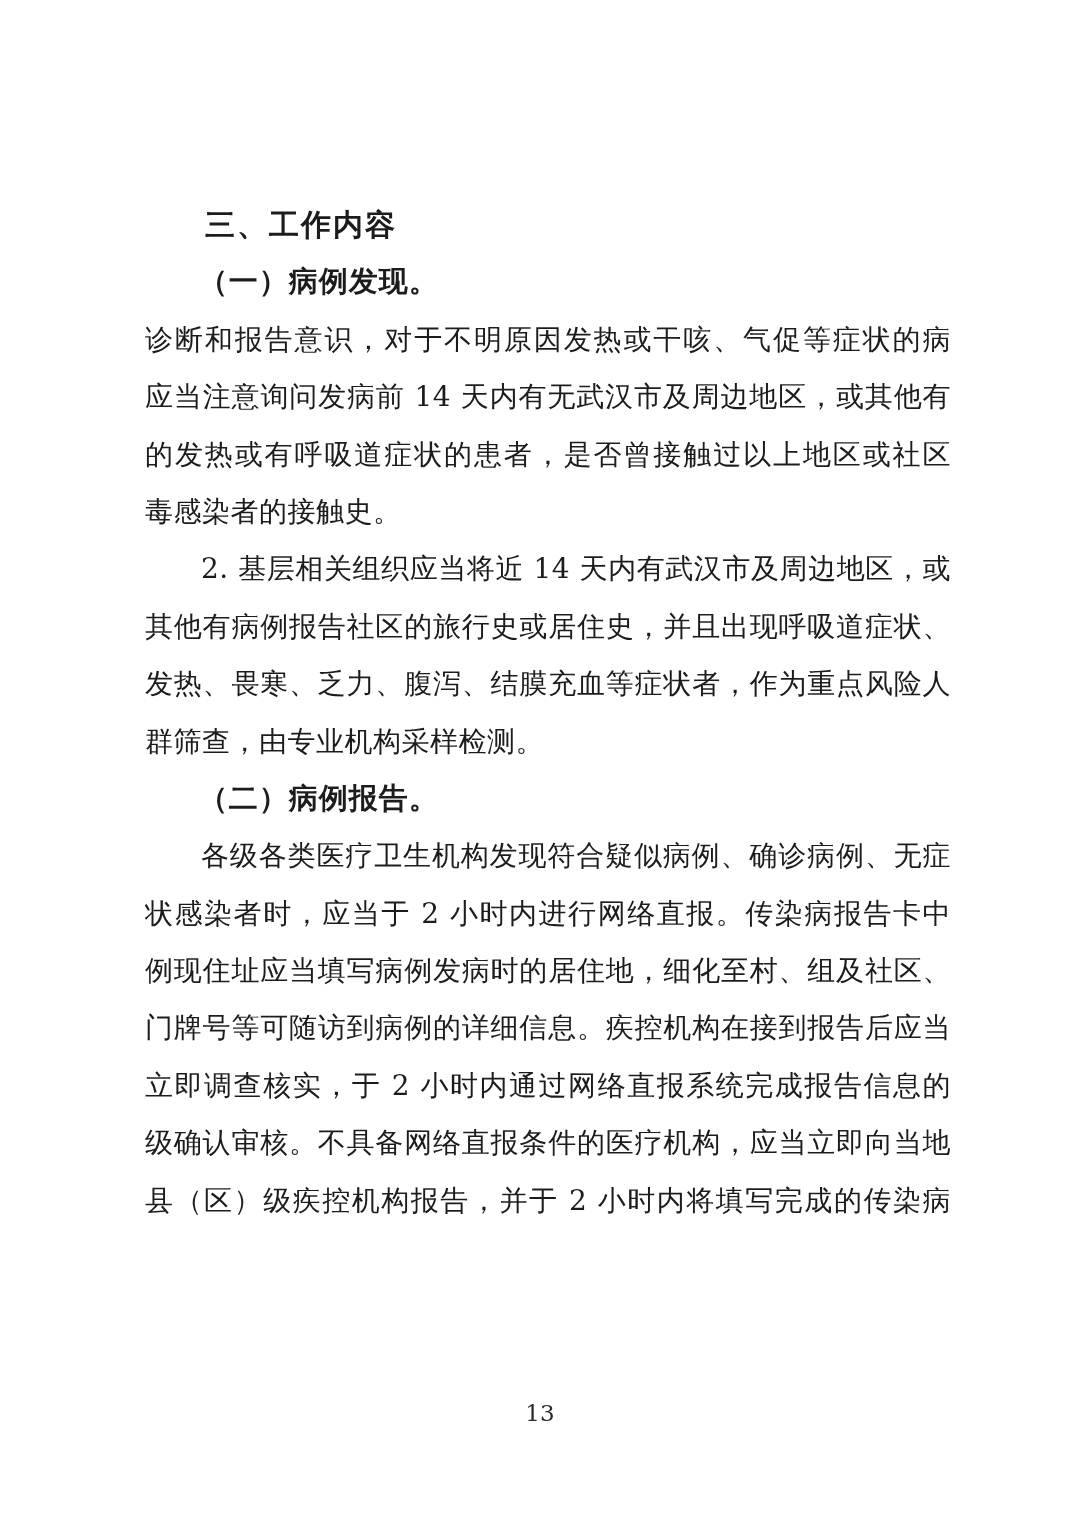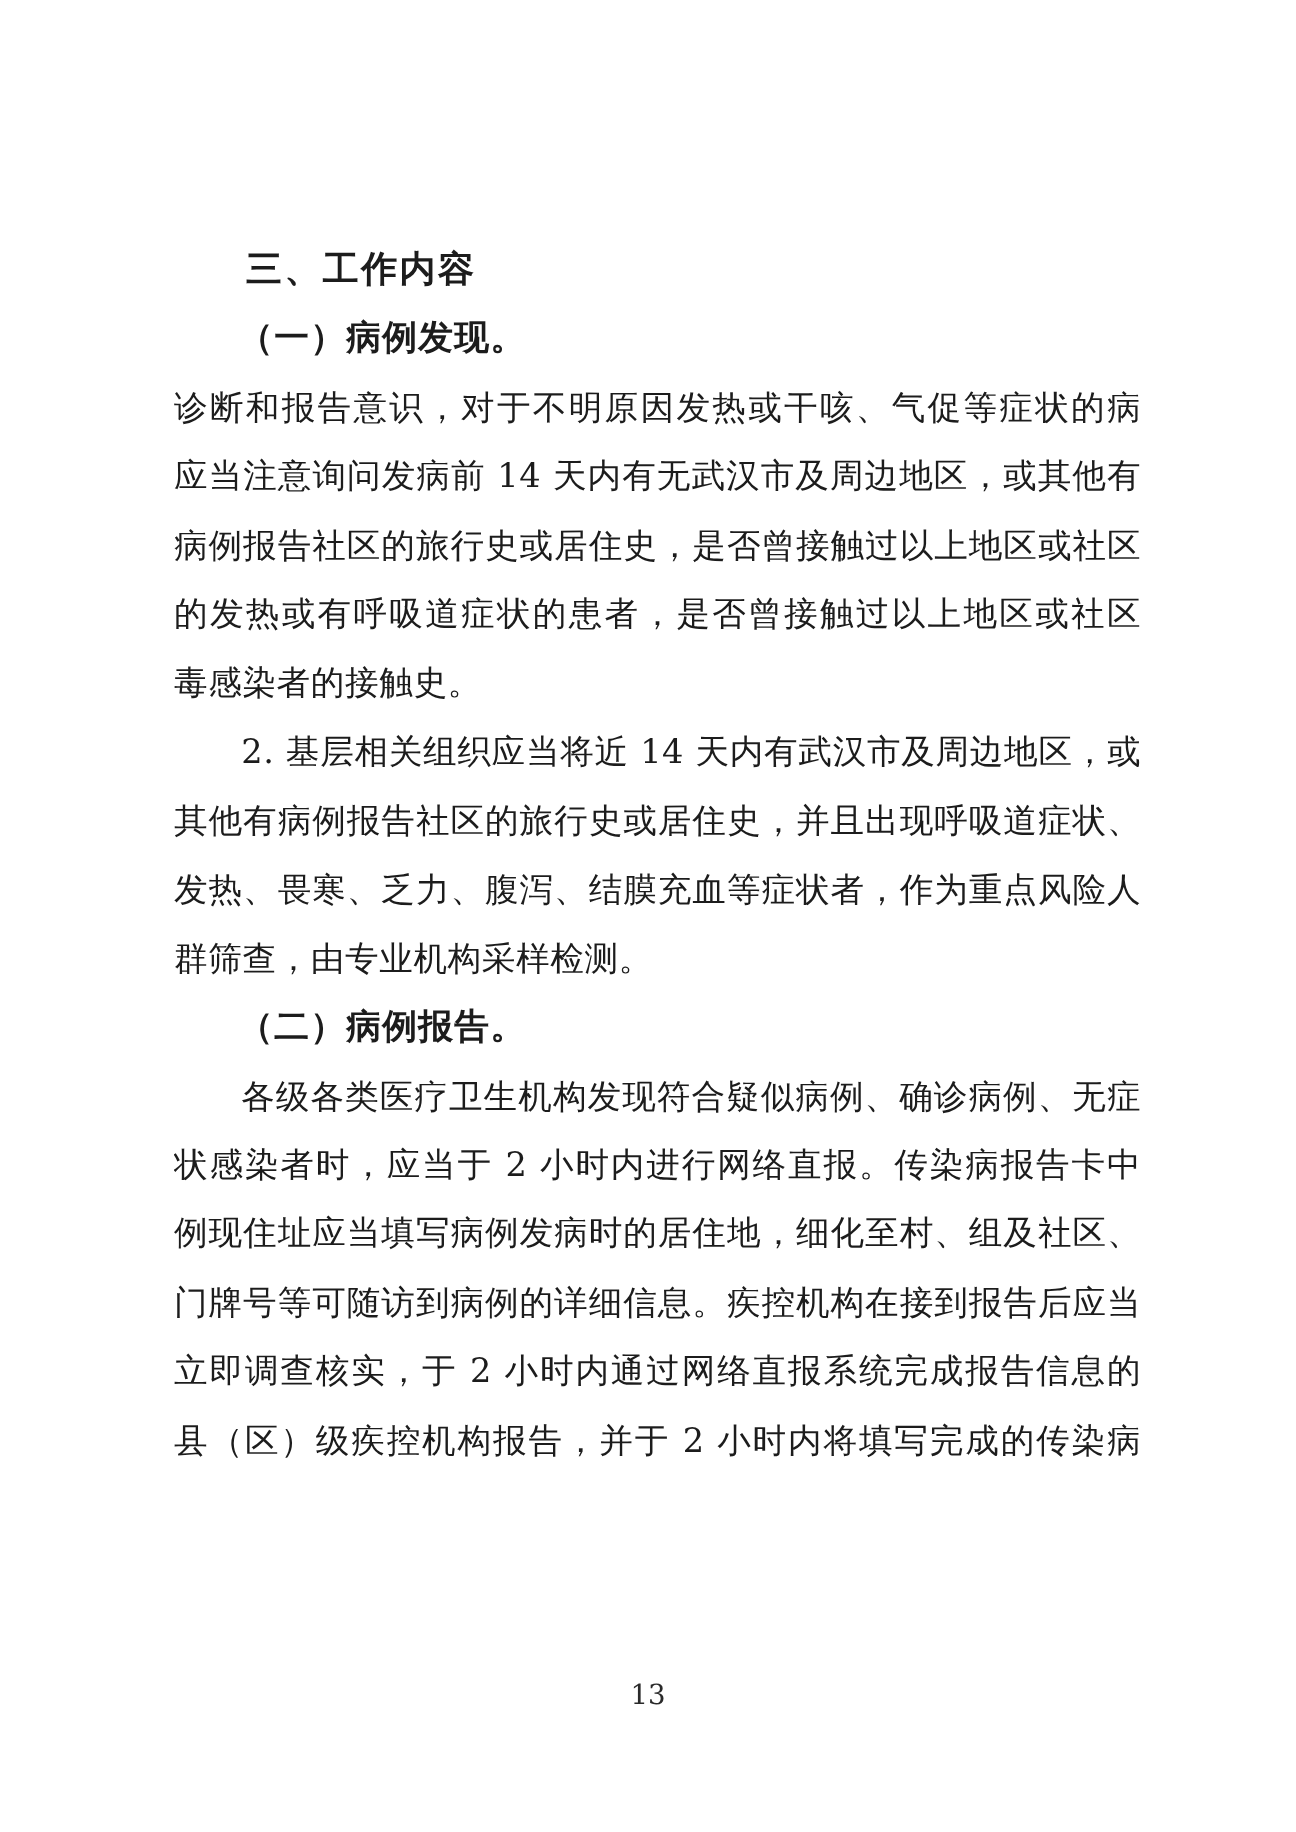--- a/index.html
+++ b/index.html
@@ -72,34 +72,34 @@
 
 <div class="page">
   <div class="doc-body">
 
     <div class="line heading">三、工作内容</div>
 
     <div class="line subheading">（一）病例发现。</div>
 
     <div class="line">诊断和报告意识，对于不明原因发热或干咳、气促等症状的病例，</div>
     <div class="line">应当注意询问发病前 14 天内有无武汉市及周边地区，或其他有</div>
-    <div class="line">病例报告社区的旅行史或居住史，是否曾接触过以上地区或社区</div>
     <div class="line">的发热或有呼吸道症状的患者，是否曾接触过以上地区或社区</div>
     <div class="line last">毒感染者的接触史。</div>
 
     <div class="line indent">2. 基层相关组织应当将近 14 天内有武汉市及周边地区，或</div>
     <div class="line">其他有病例报告社区的旅行史或居住史，并且出现呼吸道症状、</div>
     <div class="line">发热、畏寒、乏力、腹泻、结膜充血等症状者，作为重点风险人</div>
     <div class="line last">群筛查，由专业机构采样检测。</div>
 
     <div class="line subheading">（二）病例报告。</div>
 
     <div class="line indent">各级各类医疗卫生机构发现符合疑似病例、确诊病例、无症</div>
     <div class="line">状感染者时，应当于 2 小时内进行网络直报。传染病报告卡中病</div>
     <div class="line">例现住址应当填写病例发病时的居住地，细化至村、组及社区、</div>
     <div class="line">门牌号等可随访到病例的详细信息。疾控机构在接到报告后应当</div>
     <div class="line">立即调查核实，于 2 小时内通过网络直报系统完成报告信息的三</div>
+    <div class="line">级确认审核。不具备网络直报条件的医疗机构，应当立即向当地</div>
     <div class="line">县（区）级疾控机构报告，并于 2 小时内将填写完成的传染病报</div>
 
   </div>
 
   <div class="page-footer">13</div>
 </div>
 
 </body></html>

